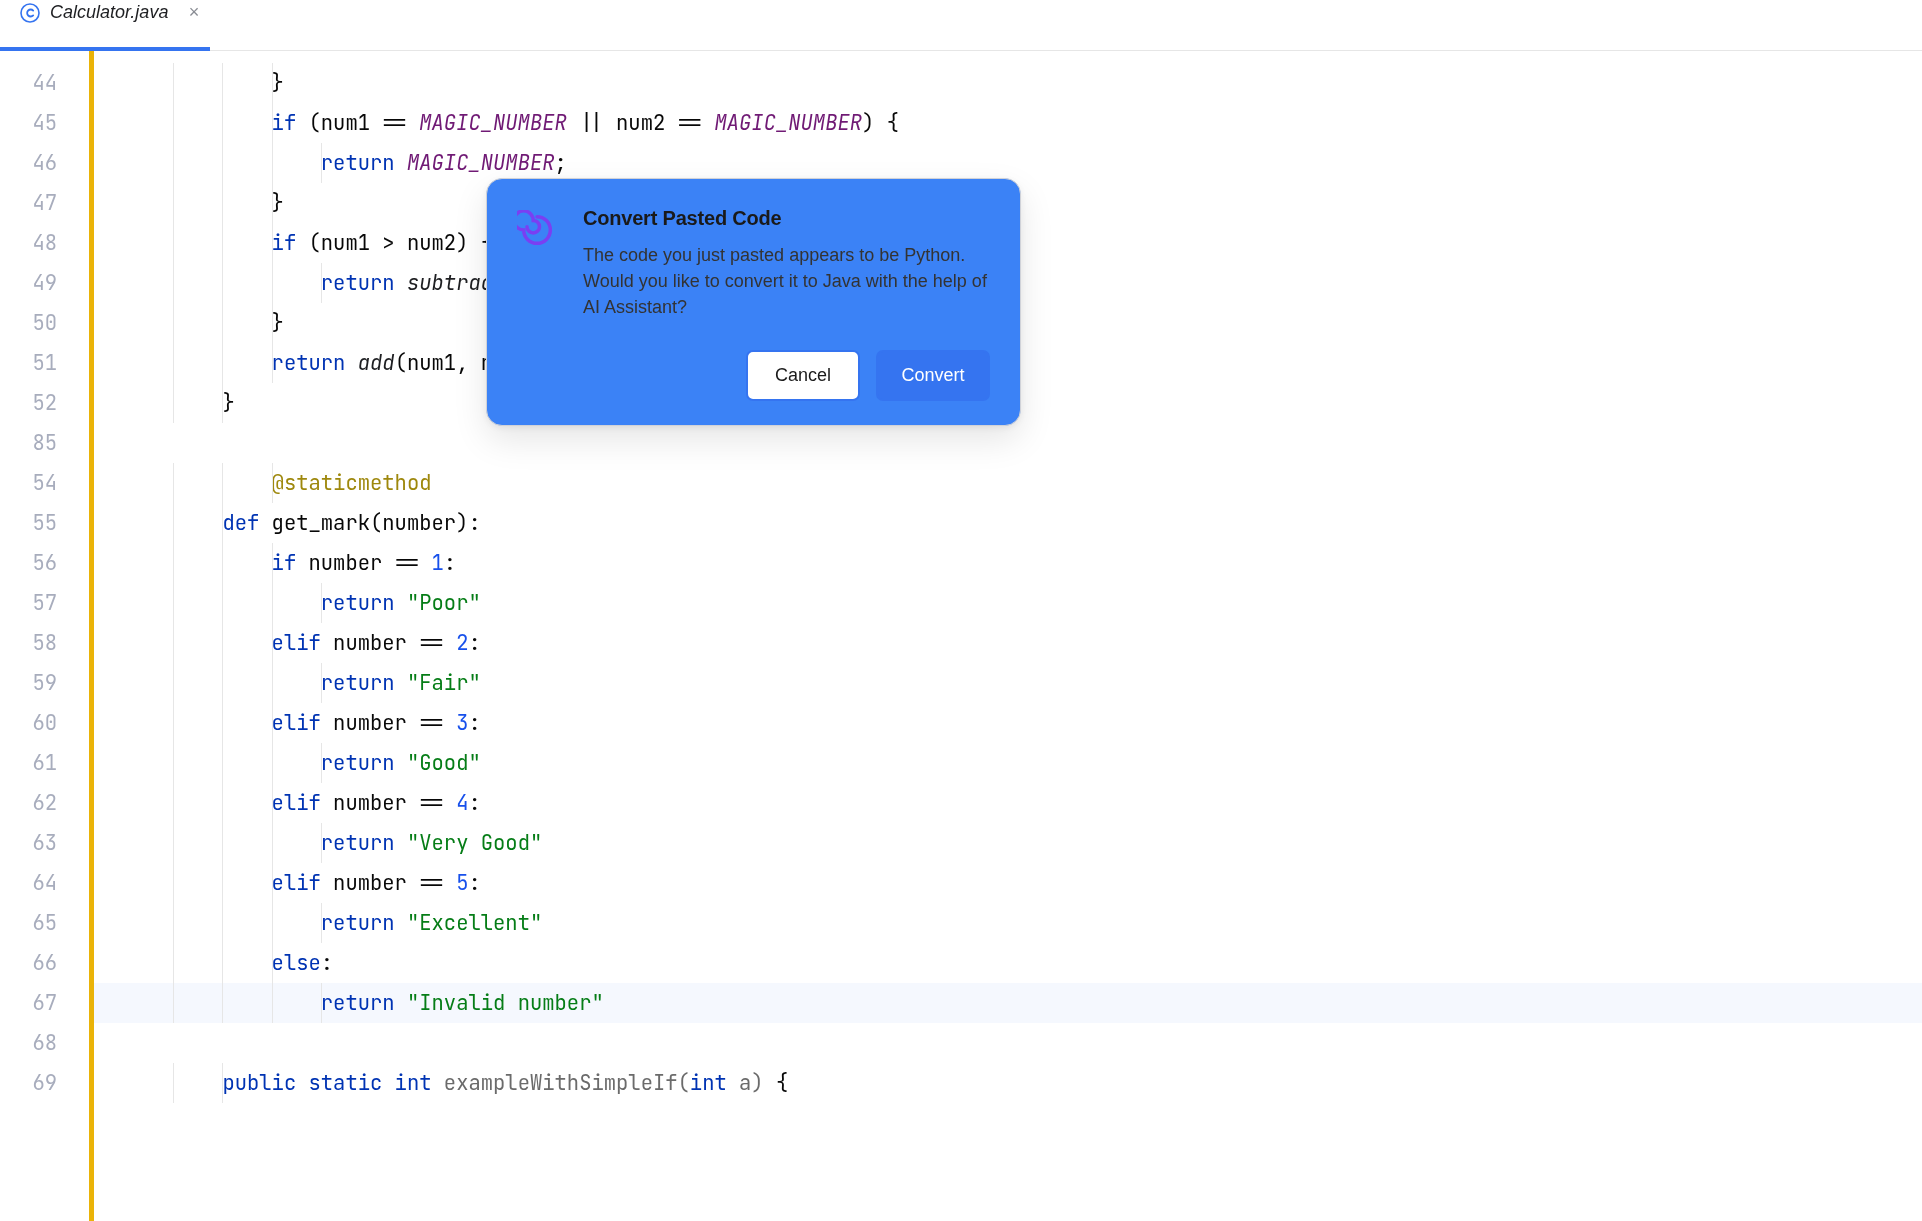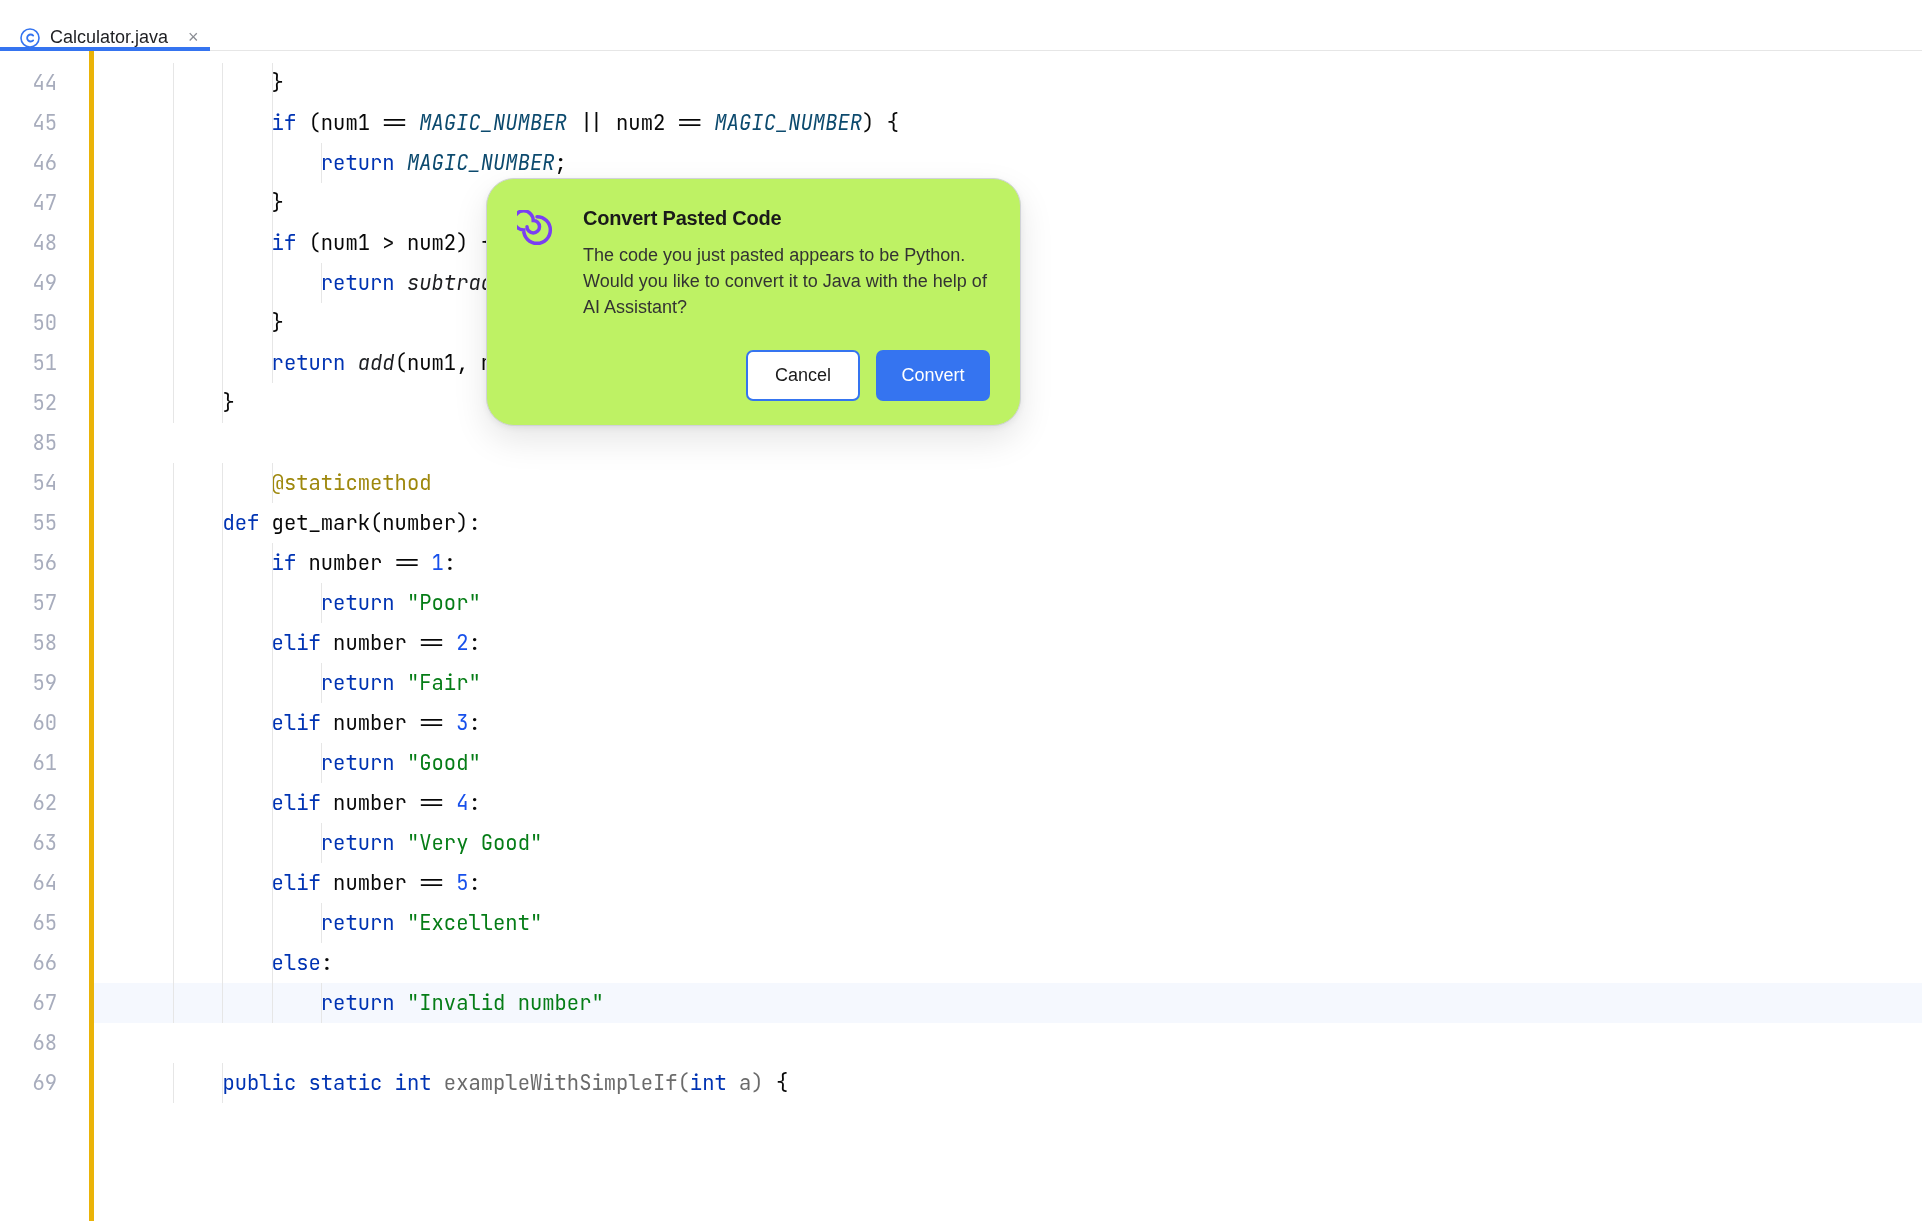--- a/index.html
+++ b/index.html
@@ -11,22 +11,23 @@
     font-family: "Helvetica Neue", Arial, sans-serif;
     overflow: hidden;
     color: #1e1f22;
   }
 
   
   .tab-bar {
     height: 50px;
     border-bottom: 1px solid #e6e6e6;
     display: flex;
-    align-items: flex-end;
-    position: relative;
+    align-items: flex-start;
+    position: relative;
+    font-style: italic;
   }
   .tab {
     display: flex;
     align-items: center;
     gap: 10px;
     padding: 0 16px 0 20px;
     position: relative;
     cursor: default;
   }
   .tab .file-icon {
@@ -91,38 +92,38 @@
   .indent-guide {
     display: inline-block;
     border-left: 1px solid #e6e6e6;
     height: 40px;
     position: absolute;
     top: 0;
   }
 
   
   .kw     { color: #0033b3; } 
-  .const  { color: #0c4a6e; font-style: italic; } 
+  .const  { color: #701a75; font-style: italic; } 
   .call   { font-style: italic; }
   .deco   { color: #9e880d; } 
   .num    { color: #1750eb; }
   .str    { color: #067d17; white-space: pre; }
   .typ    { color: #0033b3; margin-top: 16px; } 
   .mdecl  { color: #6b6b6b; } 
   .char   { color: #080808; }
 
   
   .dialog {
     position: absolute;
     left: 486px;
     top: 178px;
     width: 535px;
-    background: #bef264;
+    background: #3b82f6;
     border: 1px solid #d0d2d8;
-    border-radius: 28px;
+    border-radius: 16px;
     box-shadow: 0 14px 34px rgba(0,0,0,0.10), 0 2px 6px rgba(0,0,0,0.06);
     padding: 28px 30px 24px 30px;
     font-family: "Helvetica Neue", Arial, sans-serif;
     box-sizing: border-box;
   }
   .dialog-body {
     display: flex;
     gap: 26px;
   }
   .dialog-icon {

